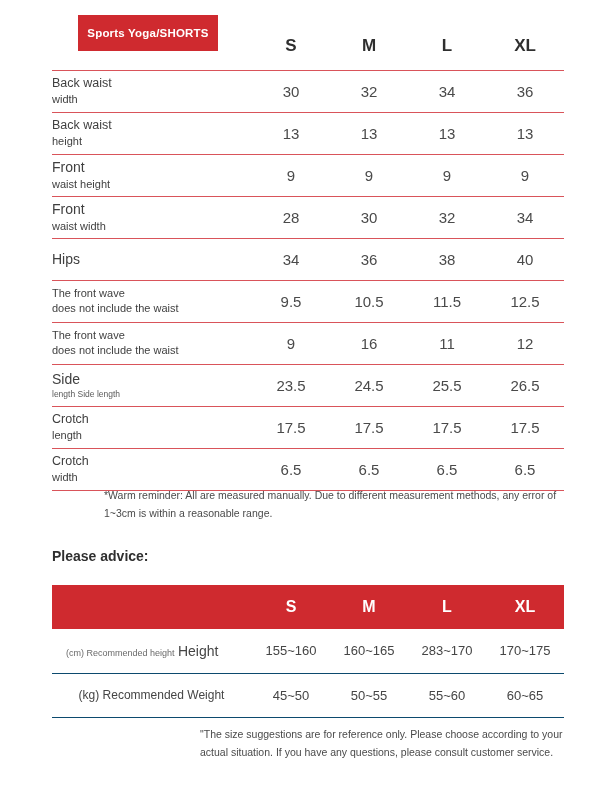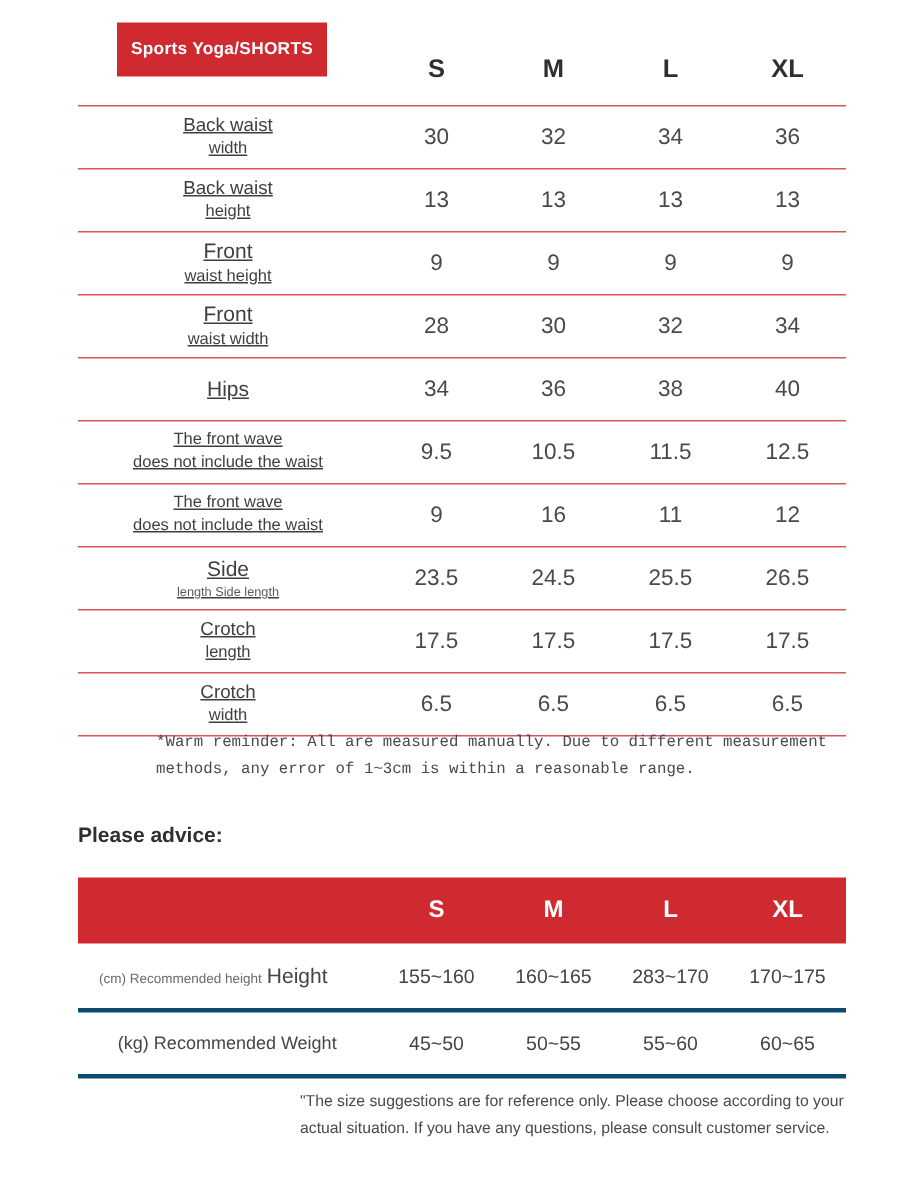--- a/index.html
+++ b/index.html
@@ -62,25 +62,23 @@
   }
   .main-table tr.data.first td {
     border-top: 1px solid #d9545a;
   }
   .main-table tr.last td {
     border-bottom: 1px solid #d9545a;
   }
 
   .label-cell {
     width: 200px;
-    text-align: center;
     font-size: 12.5px;
     color: #3f3f3f;
     line-height: 1.35;
-    text-decoration: underline;
   }
   .label-cell .l1 { display: block; }
   .label-cell .l2 { display: block; font-size: 11px; }
   .label-cell .big { font-size: 14px; }
   .label-cell .tiny { font-size: 8.5px; color: #5a5a5a; }
   .label-cell .sm { font-size: 11px; }
 
   .val-cell {
     width: 78px;
     text-align: center;
@@ -97,21 +95,20 @@
 
   
   .reminder {
     position: absolute;
     left: 104px;
     top: 487px;
     width: 470px;
     font-size: 10.5px;
     color: #4a4a4a;
     line-height: 1.7;
-    font-family: Liberation Mono, monospace;
   }
 
   
   .advice-title {
     position: absolute;
     left: 52px;
     top: 548px;
     font-size: 14px;
     font-weight: bold;
     color: #2f2f2f;
@@ -130,21 +127,21 @@
     color: #ffffff;
     font-size: 16px;
     font-weight: bold;
     text-align: center;
   }
   .advice-table tr.ahdr td.alabel {
     background: #cf2a2f;
   }
   .advice-table tr.arow td {
     height: 44px;
-    border-bottom: 3px solid #0c4a6e;
+    border-bottom: 1px solid #0c4a6e;
     text-align: center;
     font-size: 13px;
     color: #454545;
   }
   .advice-table tr.arow td.alabel {
     text-align: left;
     padding-left: 14px;
     font-size: 12px;
   }
   .advice-table .alabel { width: 200px; }

